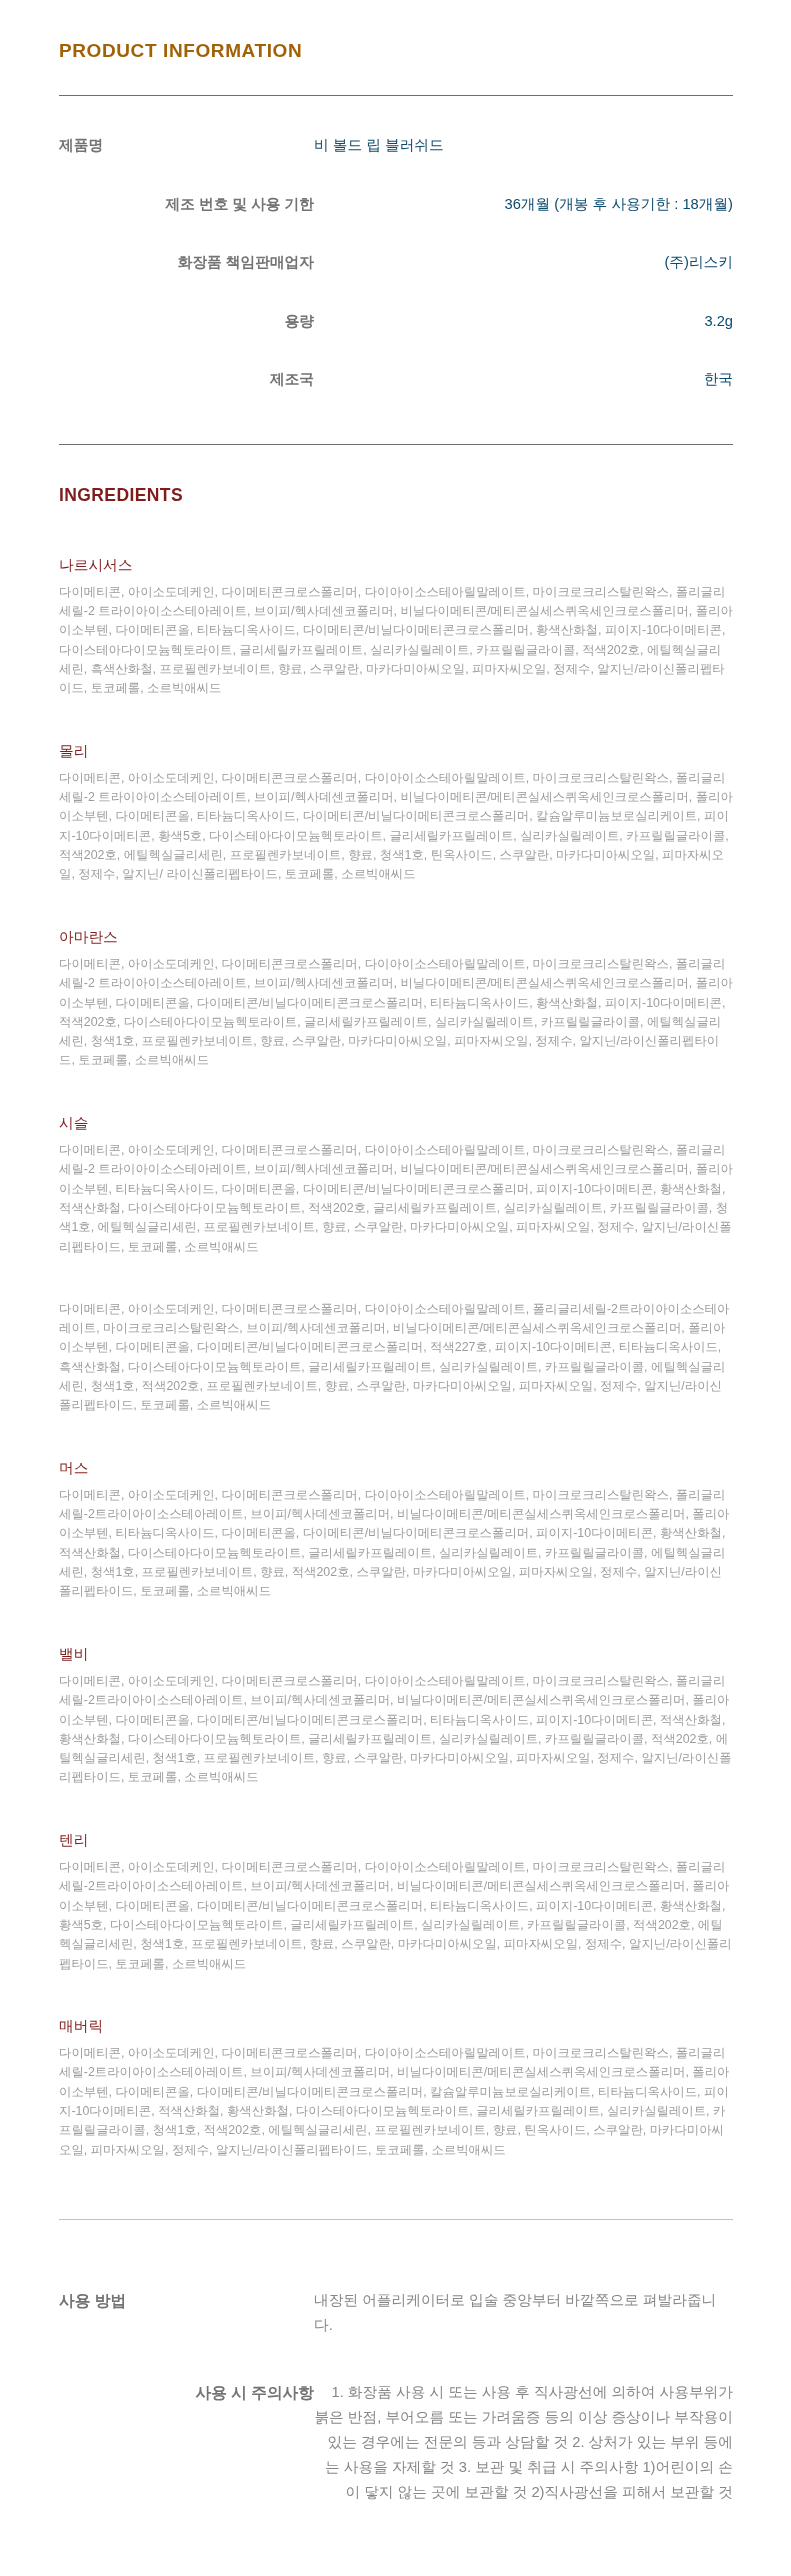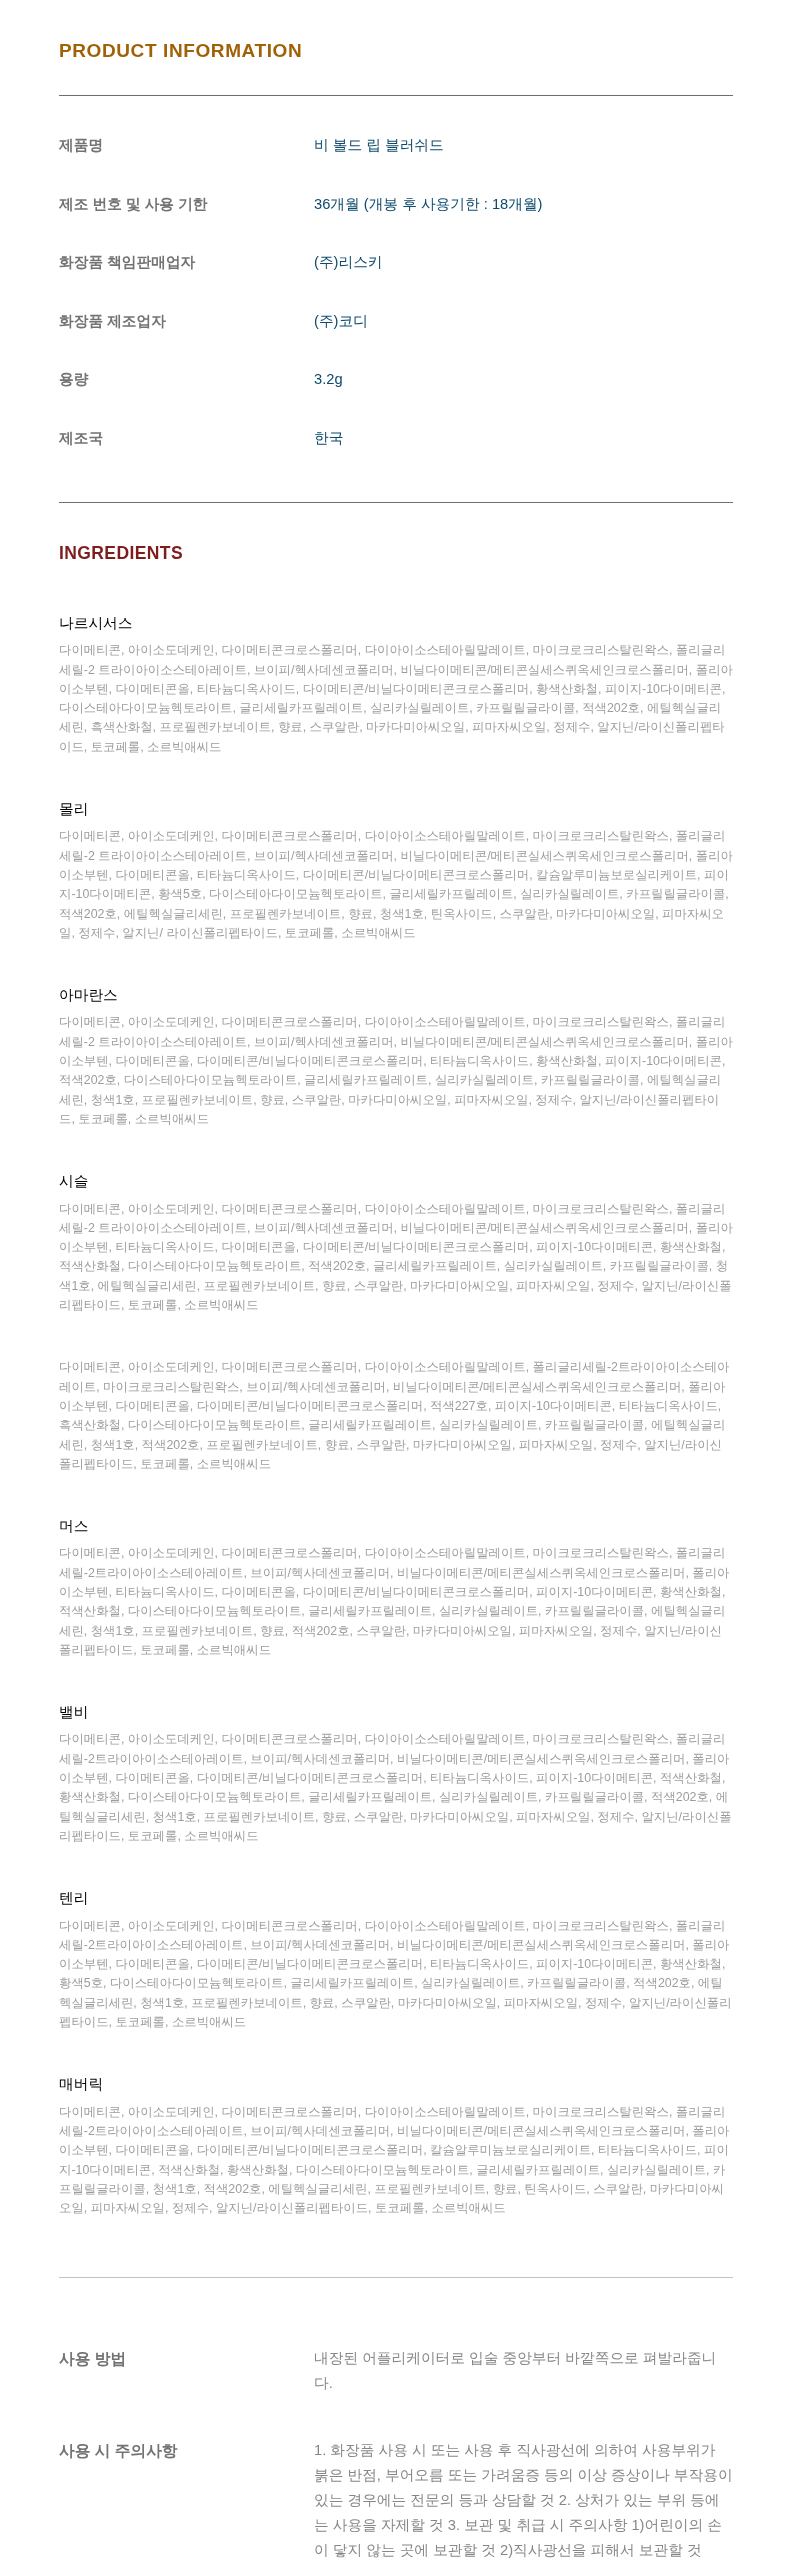--- a/index.html
+++ b/index.html
@@ -25,21 +25,21 @@
     margin: 33px 0 0 0;
   }
   .rule.light {
     border-top: 0.9px solid #c2c2c2;
     margin-top: 59px;
   }
 
   
   .info-table { margin: 41px 0 0 0; padding: 0; }
   .info-row { display: flex; align-items: flex-start; }
-  .info-row + .info-row { margin-top: 41px; }
+  .info-row + .info-row { margin-top: 41px; text-align: right; }
   .info-row dt {
     flex: 0 0 255px;
     font-size: 14.7px;
     font-weight: bold;
     color: #737373;
     line-height: 17.5px;
   }
   .info-row dd {
     margin: 0;
     flex: 1;
@@ -55,21 +55,21 @@
     font-weight: bold;
     letter-spacing: 0.4px;
     color: #7f1d1d;
   }
   .ingredient-sections { margin-top: 50px; }
   .ingredient-section + .ingredient-section { margin-top: 43px; }
   .ingredient-section h3 {
     margin: 0 0 8.3px 0;
     font-size: 14.7px;
     font-weight: normal;
-    color: #000000;
+    color: #7f1d1d;
   }
   .ingredient-section p {
     margin: 0;
     font-size: 12.4px;
     line-height: 19.3px;
     color: #9c9c9c;
     word-break: break-all;
   }
 
   
@@ -100,24 +100,20 @@
         <dt>제품명</dt>
         <dd>비 볼드 립 블러쉬드</dd>
       </div>
       <div class="info-row">
         <dt>제조 번호 및 사용 기한</dt>
         <dd>36개월 (개봉 후 사용기한 : 18개월)</dd>
       </div>
       <div class="info-row">
         <dt>화장품 책임판매업자</dt>
         <dd>(주)리스키</dd>
-      </div>
-      <div class="info-row">
-        <dt>화장품 제조업자</dt>
-        <dd>(주)코디</dd>
       </div>
       <div class="info-row">
         <dt>용량</dt>
         <dd>3.2g</dd>
       </div>
       <div class="info-row">
         <dt>제조국</dt>
         <dd>한국</dd>
       </div>
     </dl>

